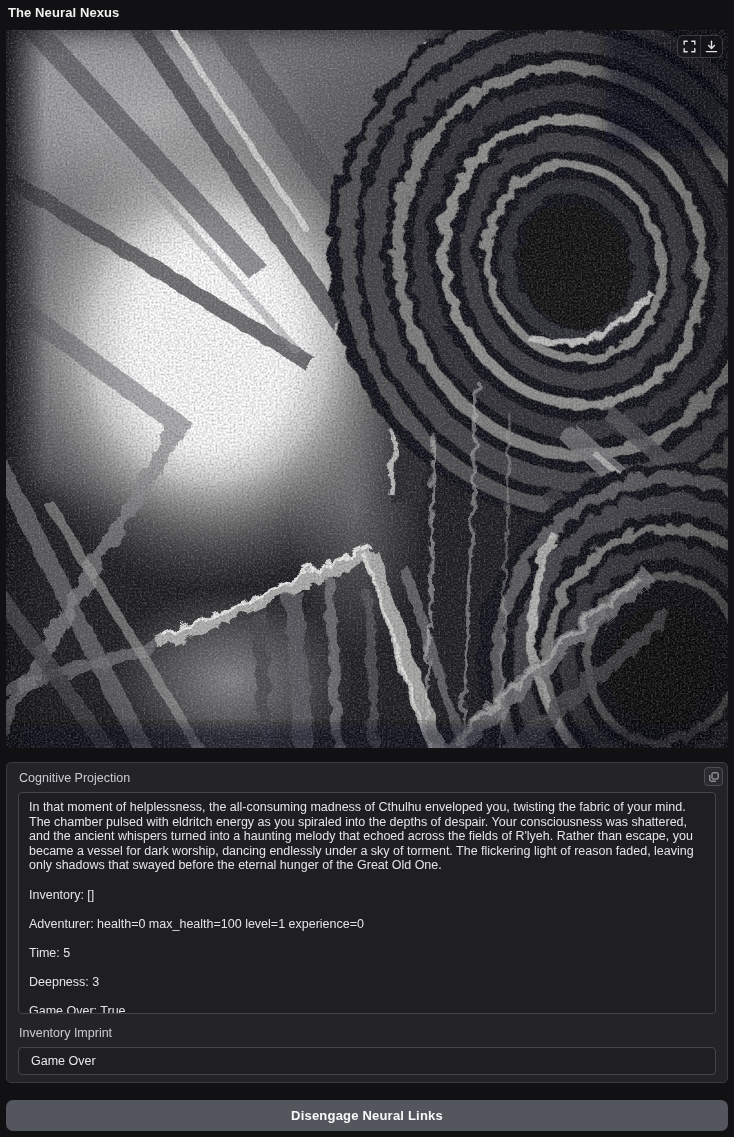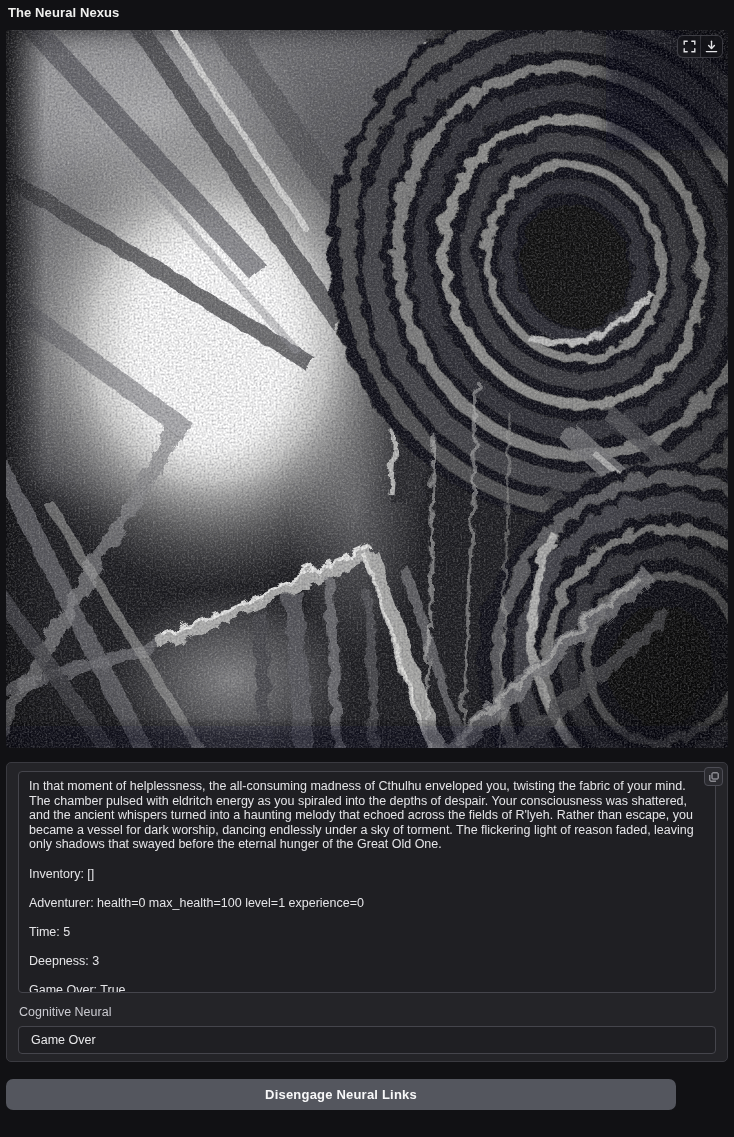--- a/index.html
+++ b/index.html
@@ -57,21 +57,21 @@
   }
   .imprint{margin-top:12px;}
   .ti{
     display:block;width:100%;height:28px;box-sizing:border-box;
     background:#1f1f23;border:1px solid #45454c;border-radius:4px;
     color:#e8e8ea;font-family:"Liberation Sans",sans-serif;font-size:12.5px;
     padding:0 12px;outline:none;
   }
   
   .action-btn{
-    display:block;margin-top:17px;width:670px;height:31px;
+    display:block;margin-top:17px;width:722px;height:31px;
     background:#54565e;color:#f8f8f9;border:none;border-radius:7px;
     font-family:"Liberation Sans",sans-serif;font-size:13px;font-weight:700;
     letter-spacing:.2px;cursor:pointer;
   }
 </style>
 </head>
 <body>
 
 <div class="app">
 
@@ -237,40 +237,41 @@
           <path d="M6.5 1.2 V8.2"></path>
             <path d="M3.6 5.6 L6.5 8.5 L9.4 5.6"></path>
             <path d="M1.4 11.6 H11.6"></path>
         </svg>
       </button>
     </div>
   </div>
 
   <div class="form-panel">
     <div class="block">
+      <span class="block-label">Cognitive Projection</span>
       <button class="copy-btn" title="">
         <svg width="10" height="10" viewBox="0 0 12 12" fill="none" stroke="currentColor" stroke-width="1.2" stroke-linejoin="round">
           <rect x="3.6" y="1" width="7.4" height="7.4" rx="1"></rect>
           <path d="M1 3.6 V9.8 A1.2 1.2 0 0 0 2.2 11 H8.4"></path>
         </svg>
       </button>
       <textarea class="ta" readonly="" spellcheck="false" style="">In that moment of helplessness, the all-consuming madness of Cthulhu enveloped you, twisting the fabric of your mind. The chamber pulsed with eldritch energy as you spiraled into the depths of despair. Your consciousness was shattered, and the ancient whispers turned into a haunting melody that echoed across the fields of R'lyeh. Rather than escape, you became a vessel for dark worship, dancing endlessly under a sky of torment. The flickering light of reason faded, leaving only shadows that swayed before the eternal hunger of the Great Old One.
 
 Inventory: []
 
 Adventurer: health=0 max_health=100 level=1 experience=0
 
 Time: 5
 
 Deepness: 3
 
 Game Over: True</textarea>
     </div>
 
     <div class="block imprint">
-      <span class="block-label">Cognitive Neural</span>
+      <span class="block-label">Inventory Imprint</span>
       <input class="ti" type="text" spellcheck="false" value="Game Over" style="">
     </div>
   </div>
 
   <button class="action-btn">Disengage Neural Links</button>
 
 </div>
 
 </body></html>

